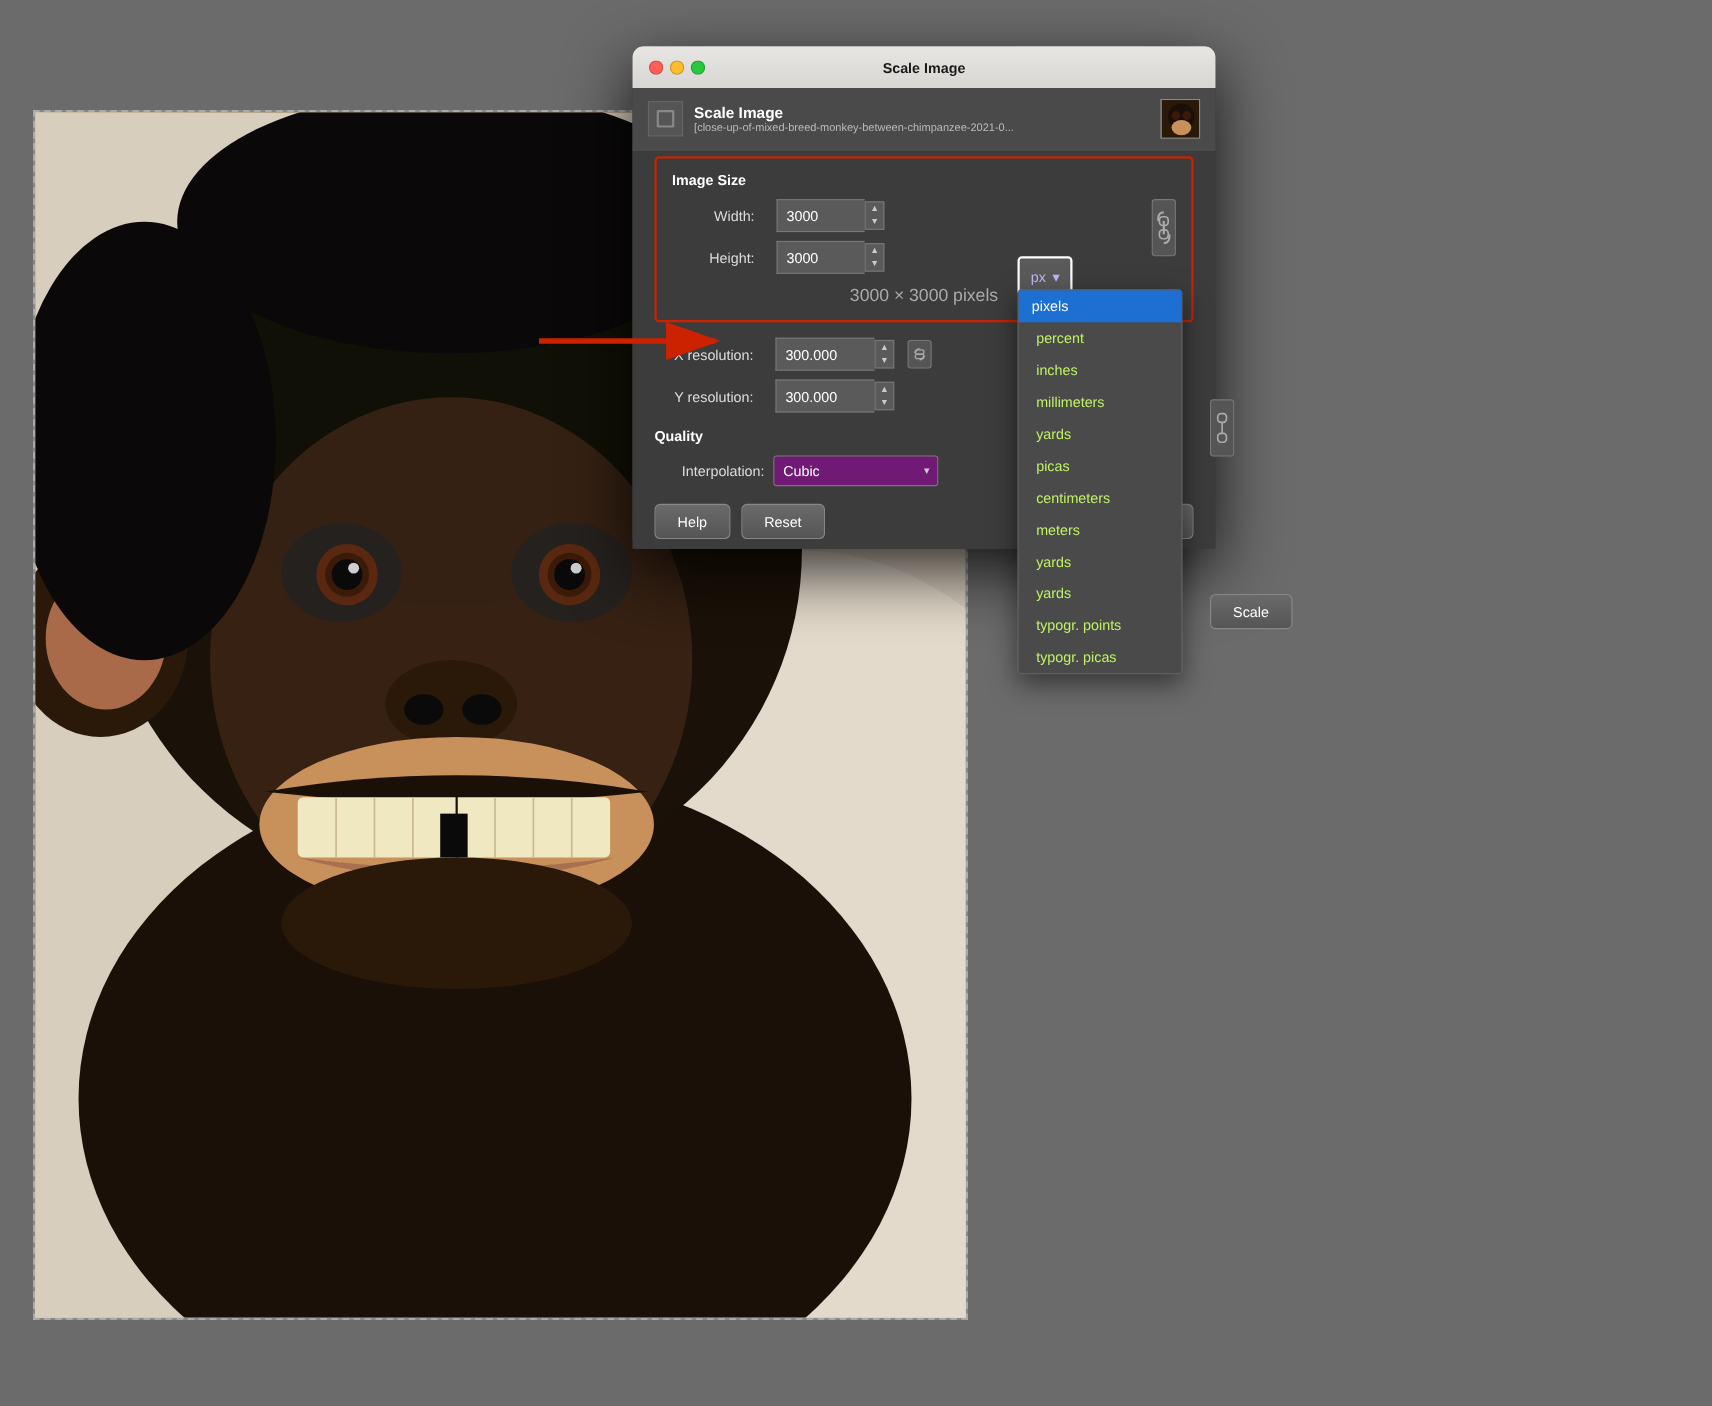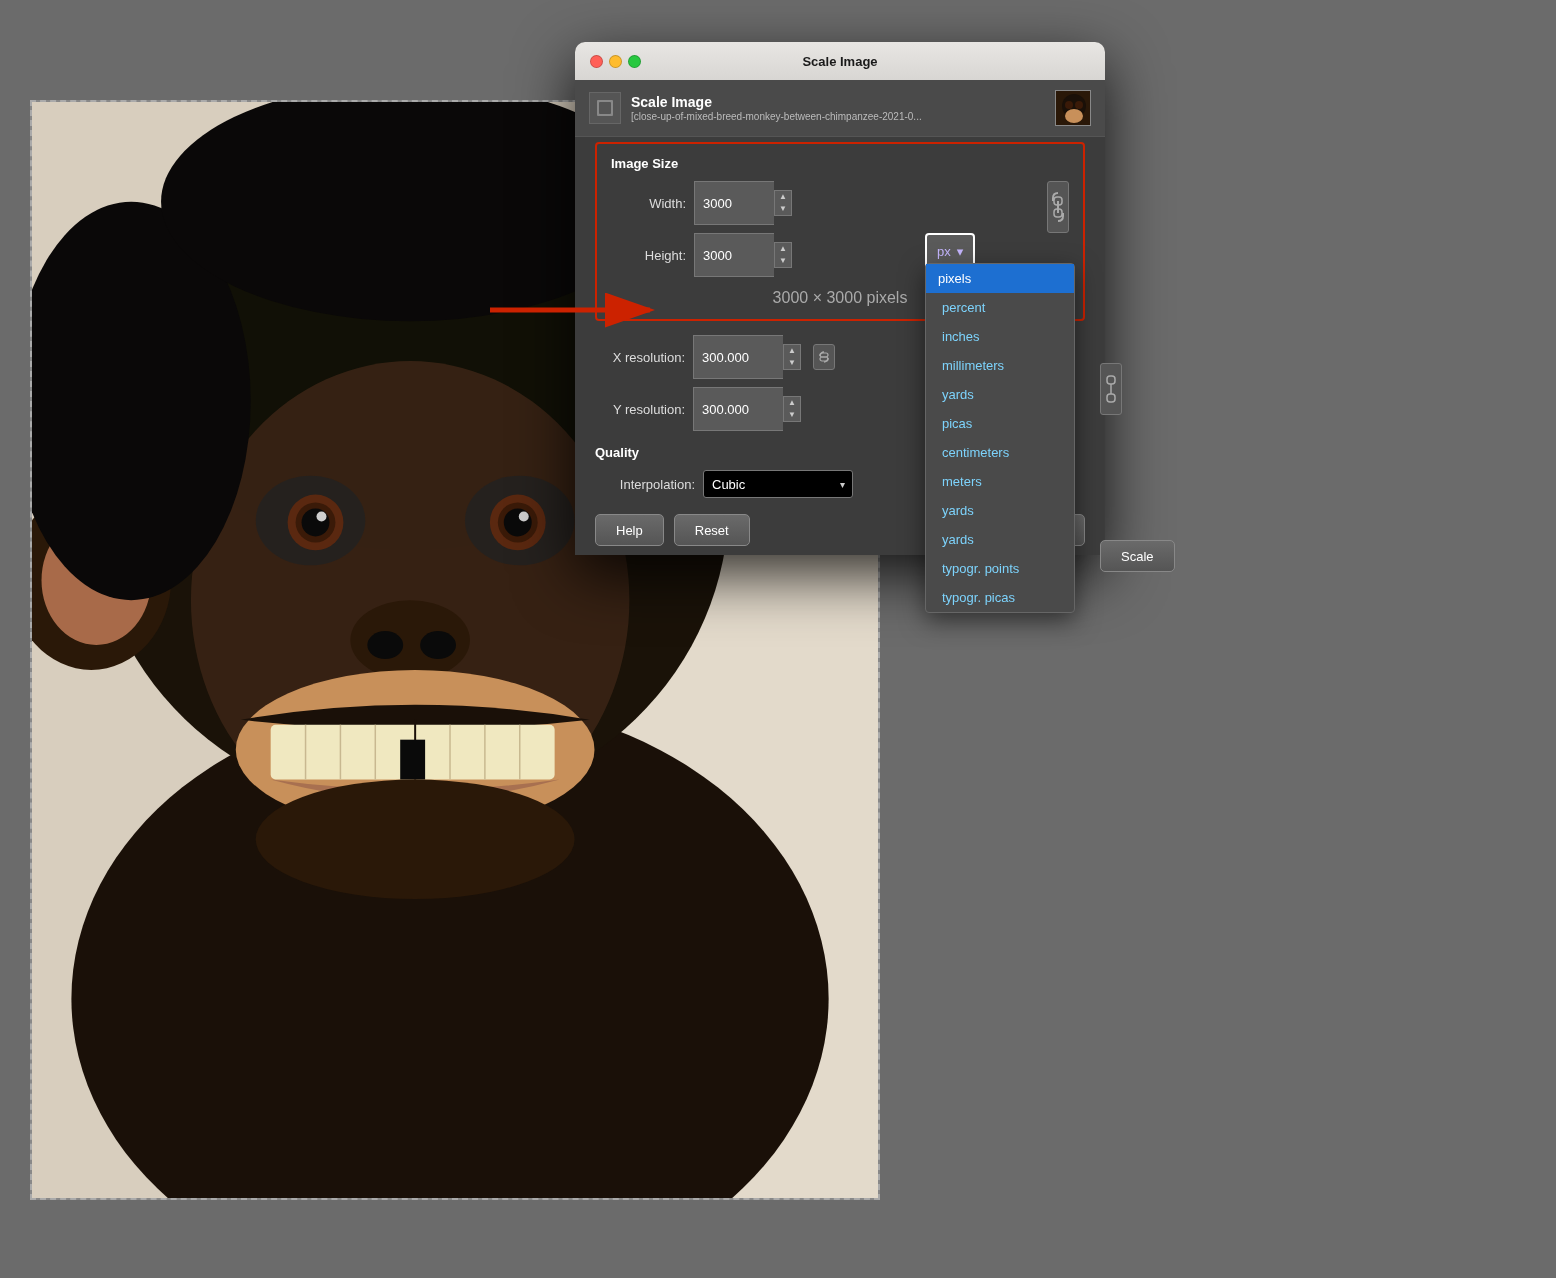--- a/index.html
+++ b/index.html
@@ -158,23 +158,24 @@
     }
 
     .number-input {
       background: #5a5a5a;
       border: 1px solid #777;
       border-right: none;
       color: #fff;
       font-size: 13px;
       padding: 4px 8px;
       width: 80px;
-      height: 44px;
+      height: 30px;
       outline: none;
       text-align: left;
+      margin-left: 12px;
     }
 
     .spinner-buttons {
       display: flex;
       flex-direction: column;
       background: #5a5a5a;
       border: 1px solid #777;
       width: 18px;
       height: 26px;
     }
@@ -260,21 +261,21 @@
       border: 1px solid #666;
       border-radius: 4px;
       min-width: 150px;
       box-shadow: 0 8px 24px rgba(0,0,0,0.5);
       z-index: 200;
     }
 
     .dropdown-item {
       padding: 7px 16px;
       font-size: 13px;
-      color: #7dd3fc;
+      color: #bef264;
       cursor: pointer;
       white-space: nowrap;
     }
 
     .dropdown-item.selected {
       background: #1d6fd1;
       color: #fff;
       padding-left: 12px;
     }
 
@@ -316,21 +317,21 @@
 
     
     .interp-select-wrapper {
       position: relative;
       display: inline-block;
     }
 
     .interp-select-wrapper select {
       -webkit-appearance: none;
       appearance: none;
-      background: #000000;
+      background: #701a75;
       border: 1px solid #777;
       color: #fff;
       font-size: 13px;
       padding: 4px 28px 4px 8px;
       height: 28px;
       outline: none;
       min-width: 150px;
       cursor: pointer;
       border-radius: 3px;
     }

